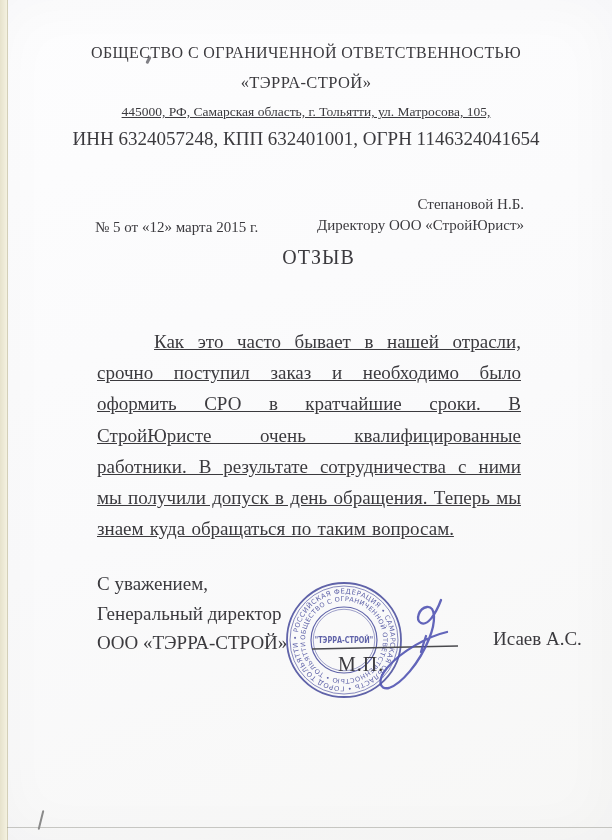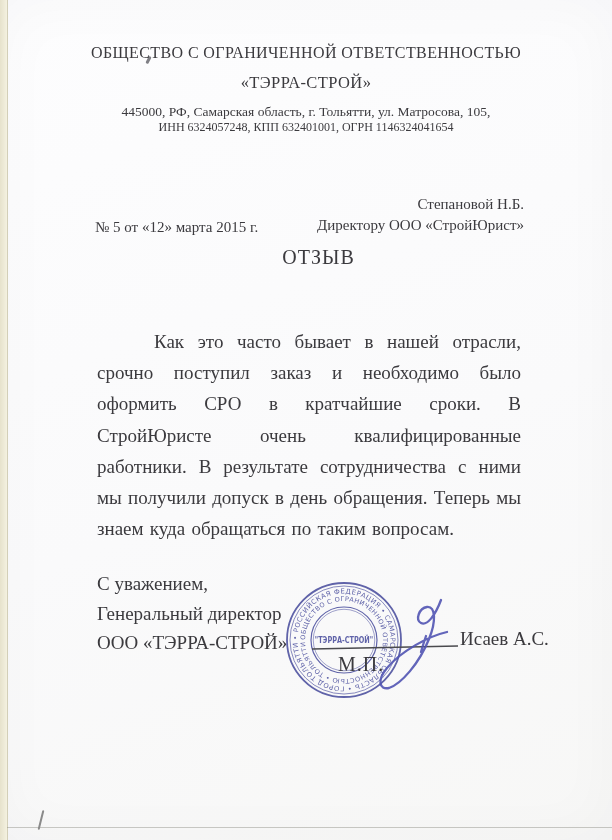--- a/index.html
+++ b/index.html
@@ -28,50 +28,51 @@
     background:#8a8a8a; transform:rotate(14deg); border-radius:1px;
   }
   .speck {
     position:absolute; left:147px; top:56px; width:3px; height:8px;
     background:#55555c; transform:rotate(28deg); border-radius:2px; opacity:.75;
   }
   
   .letterhead { position:absolute; top:44px; left:0; right:0; text-align:center; }
   .lh-company1 { font-size:16px; letter-spacing:.4px; margin-bottom:11px; }
   .lh-company2 { font-size:16.5px; letter-spacing:.4px; margin-bottom:11px; }
-  .lh-address   { font-size:13.5px; margin-bottom:0; }
-  .lh-requisites{ font-size:12px; }
+  .lh-address   { font-size:13.5px; margin-bottom:8px;text-decoration:underline; }
+  .lh-requisites{ font-size:19px; }
   
   .ref-row {
     position:absolute; top:194px; left:95px; right:88px;
     display:flex; justify-content:space-between; align-items:flex-end;
     font-size:15px;
   }
   .ref-number { white-space:nowrap; }
   .addressee { text-align:right; line-height:21px; }
   
   .doc-title {
     position:absolute; top:246px; left:0; right:0;
     text-align:center; padding-left:25px;
     font-size:20px; letter-spacing:1px;
   }
   
   .body-text {
     position:absolute; top:307px; left:97px; width:424px;
     font-size:19px; line-height:31.2px;
     text-align:justify; text-align-last:left; text-indent:57px;
     word-spacing:1.5px;
+    text-decoration:underline;
   }
   
   .closing {
     position:absolute; top:569px; left:97px;
     font-size:19px; line-height:29.6px;
   }
   .sign-name {
-    position:absolute; top:628px; left:460px;
+    position:absolute; top:628px; left:493px;
     font-size:19px; white-space:nowrap;
   }
   .seal-label {
     position:absolute; top:653px; left:338px;
     font-size:20px; letter-spacing:1px;
   }
   
   .stamp {
     position:absolute; left:284px; top:580px; width:120px; height:120px;
     color:#4b4f9e; opacity:.88;

